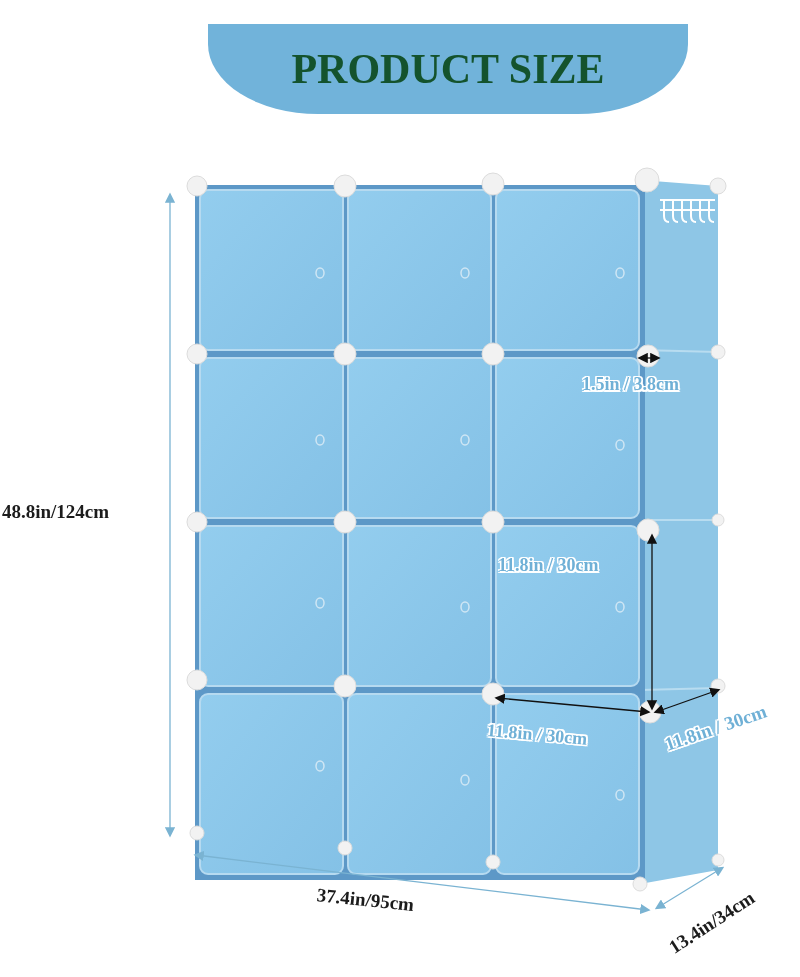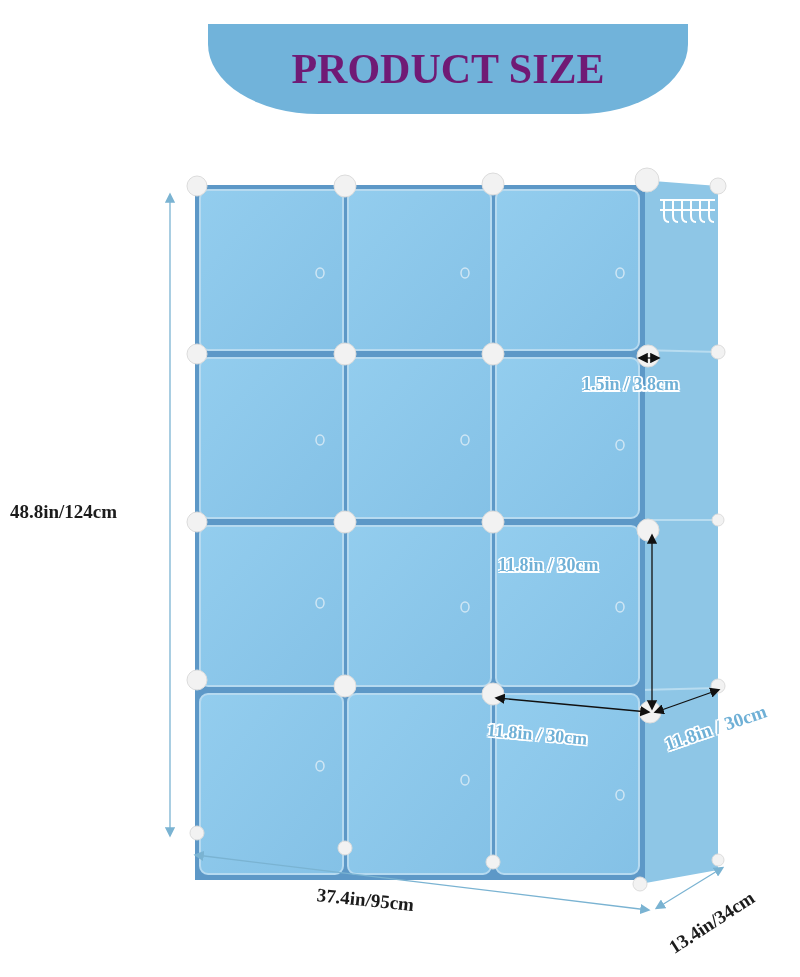--- a/index.html
+++ b/index.html
@@ -3,21 +3,21 @@
 <meta charset="utf-8">
 <style>
   html, body { margin: 0; padding: 0; background: #ffffff; }
   body { width: 800px; height: 977px; position: relative; overflow: hidden; font-family: "DejaVu Serif", serif; }
   .banner {
     position: absolute; left: 208px; top: 24px; width: 480px; height: 90px;
     background: #71b3da; border-radius: 0 0 110px 110px / 0 0 70px 70px;
     display: flex; align-items: center; justify-content: center;
   }
   .banner-title {
-    color: #701a75; font-family: "Liberation Serif", serif; font-weight: bold;
+    color: #14532d; font-family: "Liberation Serif", serif; font-weight: bold;
     font-size: 42px; letter-spacing: 0px;
   }
   svg { position: absolute; left: 0; top: 0; }
   .lbl { position: absolute; font-family: "Liberation Serif", serif; font-weight: bold; white-space: nowrap; }
   .lbl-dark { color: #1c1c1c; font-size: 19px; }
   .lbl-outline {
     color: #6fb0d6; font-size: 18px;
     text-shadow: -1.5px -1.5px 0 #fff, 1.5px -1.5px 0 #fff, -1.5px 1.5px 0 #fff, 1.5px 1.5px 0 #fff,
                  0 1.5px 0 #fff, 0 -1.5px 0 #fff, 1.5px 0 0 #fff, -1.5px 0 0 #fff;
   }
@@ -132,20 +132,20 @@
   </g>
 
   <g stroke="#111" stroke-width="1.3">
     <line x1="640" y1="358" x2="658" y2="358" marker-start="url(#arrK)" marker-end="url(#arrK)"></line>
     <line x1="652" y1="536" x2="652" y2="708" marker-start="url(#arrK)" marker-end="url(#arrK)"></line>
     <line x1="497" y1="698" x2="648" y2="712" marker-start="url(#arrK)" marker-end="url(#arrK)"></line>
     <line x1="656" y1="712" x2="718" y2="690" marker-start="url(#arrK)" marker-end="url(#arrK)"></line>
   </g>
 </svg>
 
-<span class="lbl lbl-dark" style="left:2px; top:501px;margin-left:8px;">48.8in/124cm</span>
+<span class="lbl lbl-dark" style="left:2px; top:501px;">48.8in/124cm</span>
 <span class="lbl lbl-dark" style="left:318px; top:884px; transform: rotate(6deg); transform-origin:left top;">37.4in/95cm</span>
 <span class="lbl lbl-dark" style="left:665px; top:940px; transform: rotate(-33deg); transform-origin:left top;">13.4in/34cm</span>
 
 <span class="lbl lbl-outline" style="left:582px; top:374px;text-align:center;">1.5in / 3.8cm</span>
 <span class="lbl lbl-outline" style="left:498px; top:555px;">11.8in / 30cm</span>
 <span class="lbl lbl-outline" style="left:488px; top:720px; transform: rotate(5deg); transform-origin:left top;">11.8in / 30cm</span>
 <span class="lbl lbl-outline" style="left:662px; top:735px; transform: rotate(-19deg); transform-origin:left top; font-size:19px;">11.8in / 30cm</span>
 
 </body></html>

